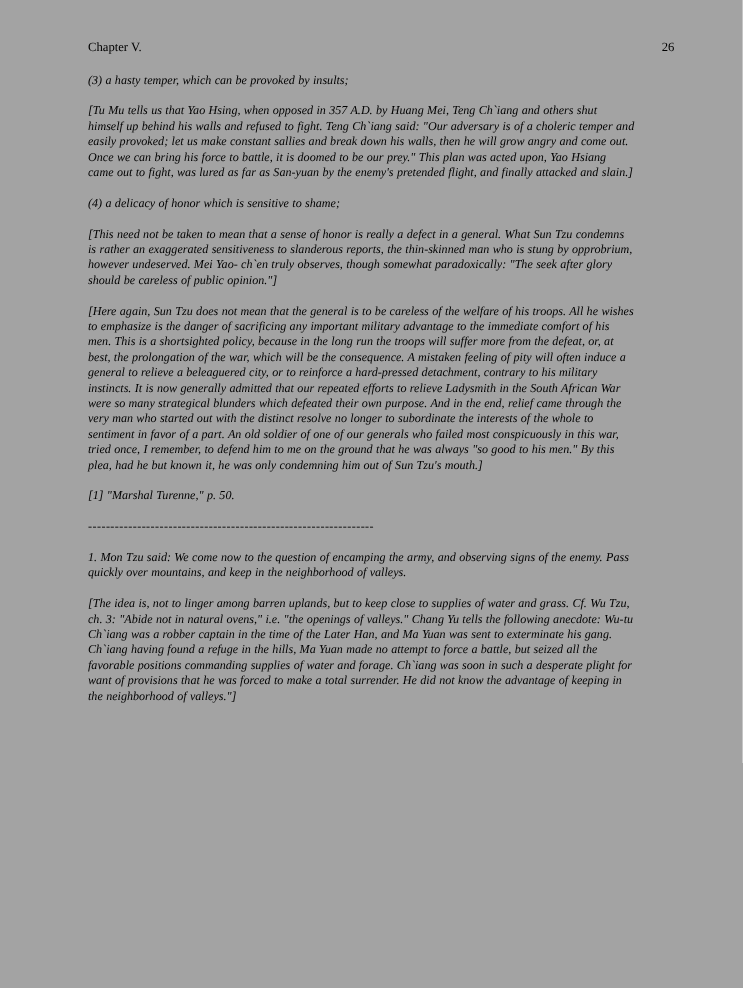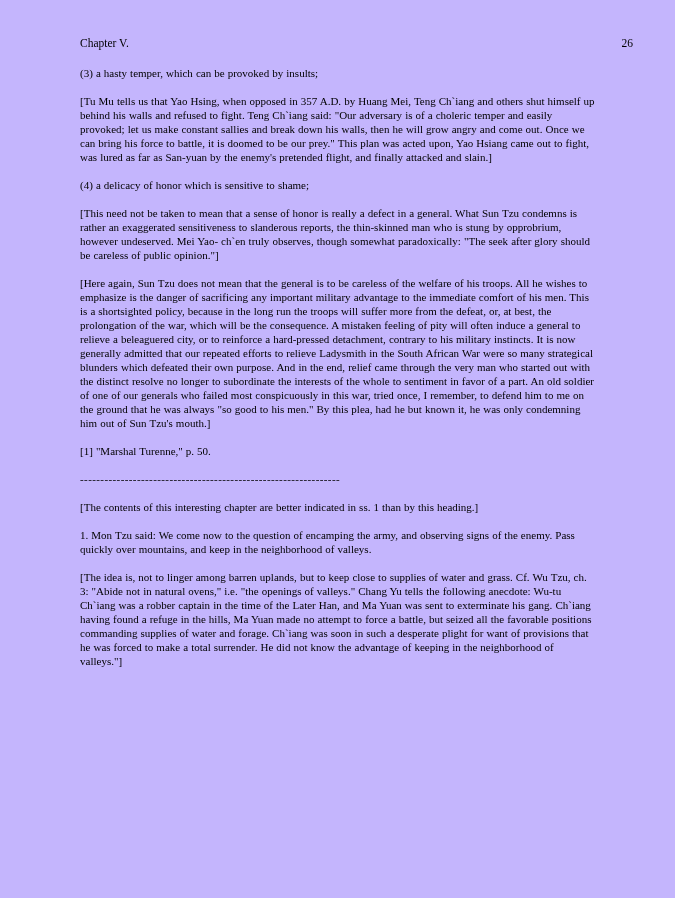--- a/index.html
+++ b/index.html
@@ -11,37 +11,38 @@
     height: 898px;
     background: #ffffff;
     color: #000000;
     font-family: "Liberation Serif", serif;
     overflow: hidden;
   }
   .page {
     box-sizing: border-box;
     width: 675px;
     height: 898px;
-    padding: 36px 78px 20px 80px;
-    background: #c4b5fd;
+    padding: 36px 98px 20px 80px;
+    background: #a3a3a3;
   }
   .header {
     display: flex;
     justify-content: space-between;
     align-items: baseline;
     font-size: 11.5px;
     line-height: 14px;
     margin: 0 -36px 16px 0;
   }
   .body-text p {
     margin: 0 0 14px 0;
     font-size: 11px;
     line-height: 14px;
     text-align: left;
     word-spacing: 0.3px;
+    font-style: italic;
   }
   .body-text p.divider {
     white-space: nowrap;
     overflow: hidden;
     letter-spacing: 0.4px;
   }
 </style>
 </head>
 <body>
 
@@ -53,18 +54,17 @@
   </div>
 
   <div class="body-text">
     <p>(3) a hasty temper, which can be provoked by insults;</p>
     <p>[Tu Mu tells us that Yao Hsing, when opposed in 357 A.D. by Huang Mei, Teng Ch`iang and others shut himself up behind his walls and refused to fight. Teng Ch`iang said: "Our adversary is of a choleric temper and easily provoked; let us make constant sallies and break down his walls, then he will grow angry and come out. Once we can bring his force to battle, it is doomed to be our prey." This plan was acted upon, Yao Hsiang came out to fight, was lured as far as San-yuan by the enemy's pretended flight, and finally attacked and slain.]</p>
     <p>(4) a delicacy of honor which is sensitive to shame;</p>
     <p>[This need not be taken to mean that a sense of honor is really a defect in a general. What Sun Tzu condemns is rather an exaggerated sensitiveness to slanderous reports, the thin-skinned man who is stung by opprobrium, however undeserved. Mei Yao- ch`en truly observes, though somewhat paradoxically: "The seek after glory should be careless of public opinion."]</p>
     <p>[Here again, Sun Tzu does not mean that the general is to be careless of the welfare of his troops. All he wishes to emphasize is the danger of sacrificing any important military advantage to the immediate comfort of his men. This is a shortsighted policy, because in the long run the troops will suffer more from the defeat, or, at best, the prolongation of the war, which will be the consequence. A mistaken feeling of pity will often induce a general to relieve a beleaguered city, or to reinforce a hard-pressed detachment, contrary to his military instincts. It is now generally admitted that our repeated efforts to relieve Ladysmith in the South African War were so many strategical blunders which defeated their own purpose. And in the end, relief came through the very man who started out with the distinct resolve no longer to subordinate the interests of the whole to sentiment in favor of a part. An old soldier of one of our generals who failed most conspicuously in this war, tried once, I remember, to defend him to me on the ground that he was always "so good to his men." By this plea, had he but known it, he was only condemning him out of Sun Tzu's mouth.]</p>
     <p>[1] "Marshal Turenne," p. 50.</p>
     <p class="divider">----------------------------------------------------------------</p>
-    <p>[The contents of this interesting chapter are better indicated in ss. 1 than by this heading.]</p>
     <p>1. Mon Tzu said: We come now to the question of encamping the army, and observing signs of the enemy. Pass quickly over mountains, and keep in the neighborhood of valleys.</p>
     <p>[The idea is, not to linger among barren uplands, but to keep close to supplies of water and grass. Cf. Wu Tzu, ch. 3: "Abide not in natural ovens," i.e. "the openings of valleys." Chang Yu tells the following anecdote: Wu-tu Ch`iang was a robber captain in the time of the Later Han, and Ma Yuan was sent to exterminate his gang. Ch`iang having found a refuge in the hills, Ma Yuan made no attempt to force a battle, but seized all the favorable positions commanding supplies of water and forage. Ch`iang was soon in such a desperate plight for want of provisions that he was forced to make a total surrender. He did not know the advantage of keeping in the neighborhood of valleys."]</p>
   </div>
 
 </div>
 
 </body></html>

